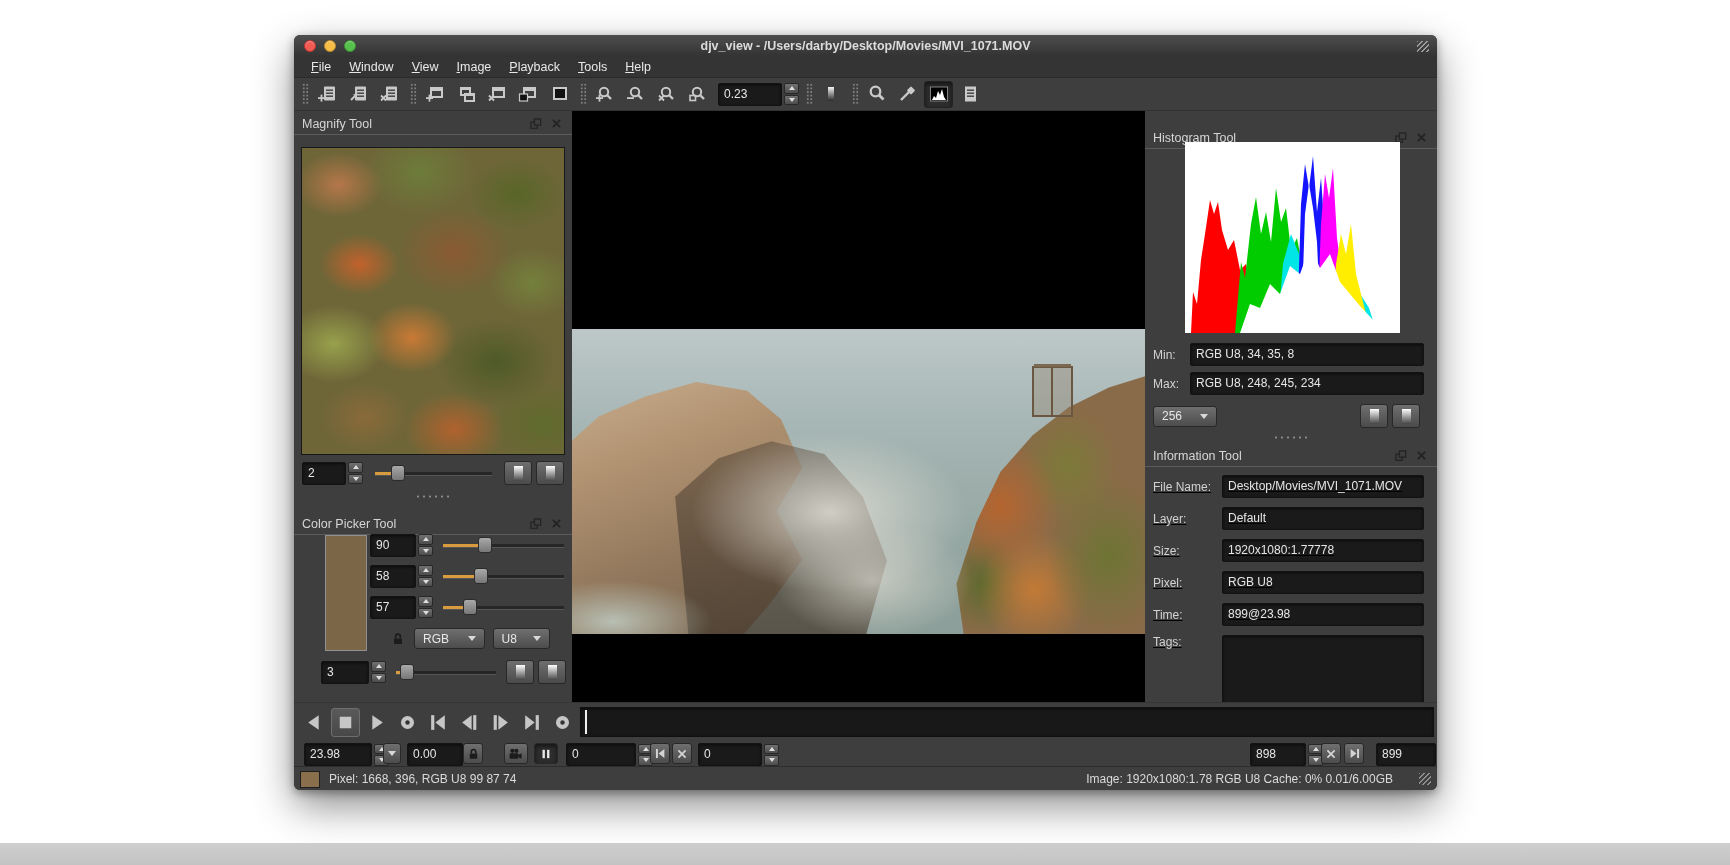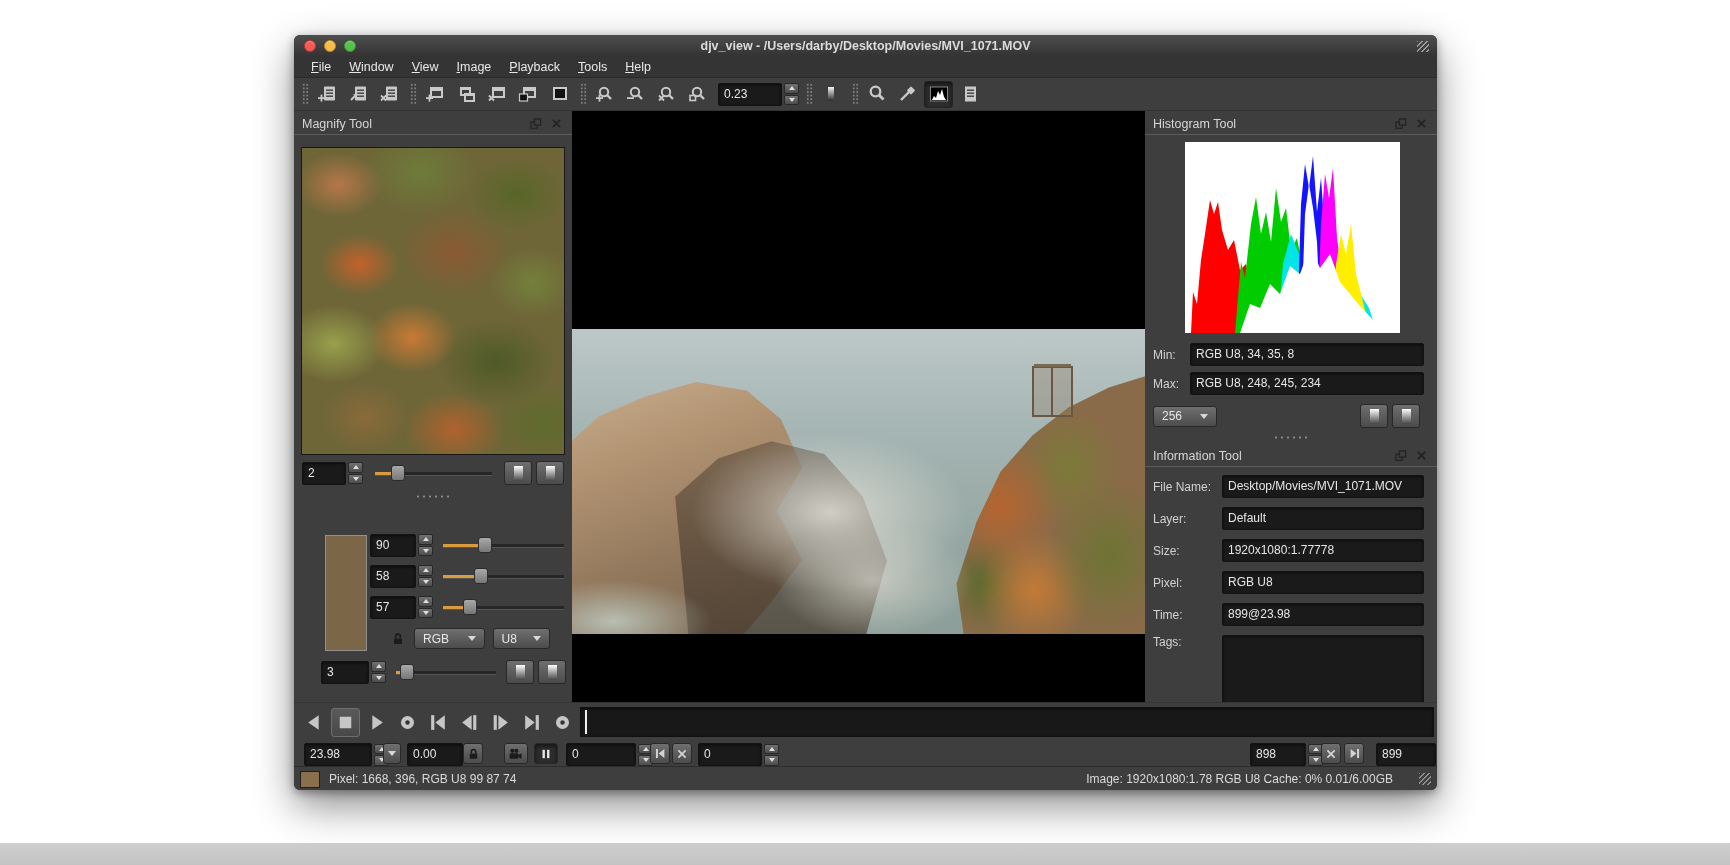--- a/index.html
+++ b/index.html
@@ -120,21 +120,21 @@
     background:radial-gradient(60% 55% at 18% 88%,rgba(196,210,202,.8),transparent 72%);}
   
   .hist-plot{position:absolute;left:40px;top:31px;width:215px;height:191px;background:#fff;}
   .hist-plot svg{position:absolute;left:0;top:0;width:100%;height:100%;}
   .hrow{position:absolute;left:0;right:13px;height:21px;display:flex;align-items:center;}
   .hlabel{width:45px;padding-left:8px;color:#d2d2d2;font-size:12px;box-sizing:border-box;}
   .hfield{flex:1;}
   .hist-size-row{position:absolute;left:8px;right:17px;top:293px;display:flex;align-items:center;}
   .rp-dots{position:absolute;left:50%;top:325px;transform:translateX(-50%);}
   .info-head{top:334px;}
-  .info-rows{position:absolute;left:0;right:13px;top:364px;}
+  .info-rows{position:absolute;left:0;right:13px;top:364px;text-decoration:underline;}
   .info-row{display:flex;margin-bottom:9px;align-items:center;}
   .info-row.tall{align-items:flex-start;}
   .ilabel{width:77px;padding-left:8px;color:#d2d2d2;font-size:12px;box-sizing:border-box;}
   .ifield{flex:1;}
   .ifield.tallfield{height:76px;line-height:14px;}
   
   .playbar{position:absolute;left:0;top:667px;right:0;height:39px;background:#3e3e3e;border-top:1px solid #343434;}
   .playback-buttons{position:absolute;left:6px;top:5px;display:flex;gap:2px;align-items:center;}
   .pbtn{width:27px;height:27px;display:flex;align-items:center;justify-content:center;border-radius:3px;border:1px solid transparent;}
   .pbtn.active{border:1px solid #6e6e6e;background:linear-gradient(#5a5a5a,#484848);}
@@ -377,20 +377,34 @@
         </div>
         <div class="gbtn" style="margin-right:4px;">
             <i class="gbar"></i>
           </div>
         <div class="gbtn">
             <i class="gbar"></i>
           </div>
       </div>
       <div class="dots lp-dots"></div>
 
+      <div class="phead cp-head">
+        <span class="ptitle">Color Picker Tool</span>
+        <span class="phbtn">
+            <svg viewBox="0 0 18 18" width="14" height="14">
+              <rect x="2.5" y="6.5" width="8" height="8" fill="none" stroke="#232323" stroke-width="1.6"></rect>
+              <rect x="7" y="2.5" width="8" height="8" fill="#3e3e3e" stroke="#232323" stroke-width="1.6"></rect>
+            </svg>
+          </span>
+        <span class="phbtn">
+            <svg viewBox="0 0 18 18" width="13" height="13">
+              <path d="M4 4 L14 14 M14 4 L4 14" stroke="#232323" stroke-width="2.6"></path>
+            </svg>
+          </span>
+      </div>
       <div class="cp-swatch"></div>
       <div class="cp-rows">
         <div class="cp-row">
           <div class="spin">
             <div class="tfield" style="width:34px;">90</div>
           <div class="arrows">
                 <div class="ar">
                   <i class="tri tri-up"></i>
                 </div>
                 <div class="ar">
@@ -487,21 +501,21 @@
         <div class="cliff-shadow"></div>
         <div class="fog1"></div>
         <div class="cliff-right"></div>
         <div class="shack"></div>
         <div class="fog2"></div>
         <div class="foam"></div>
       </div>
     </div>
 
     <div class="right-panel">
-      <div class="phead" style="top:2px;">
+      <div class="phead" style="top:16px;">
         <span class="ptitle">Histogram Tool</span>
         <span class="phbtn">
             <svg viewBox="0 0 18 18" width="14" height="14">
               <rect x="2.5" y="6.5" width="8" height="8" fill="none" stroke="#232323" stroke-width="1.6"></rect>
               <rect x="7" y="2.5" width="8" height="8" fill="#3e3e3e" stroke="#232323" stroke-width="1.6"></rect>
             </svg>
           </span>
         <span class="phbtn">
             <svg viewBox="0 0 18 18" width="13" height="13">
               <path d="M4 4 L14 14 M14 4 L4 14" stroke="#232323" stroke-width="2.6"></path>

